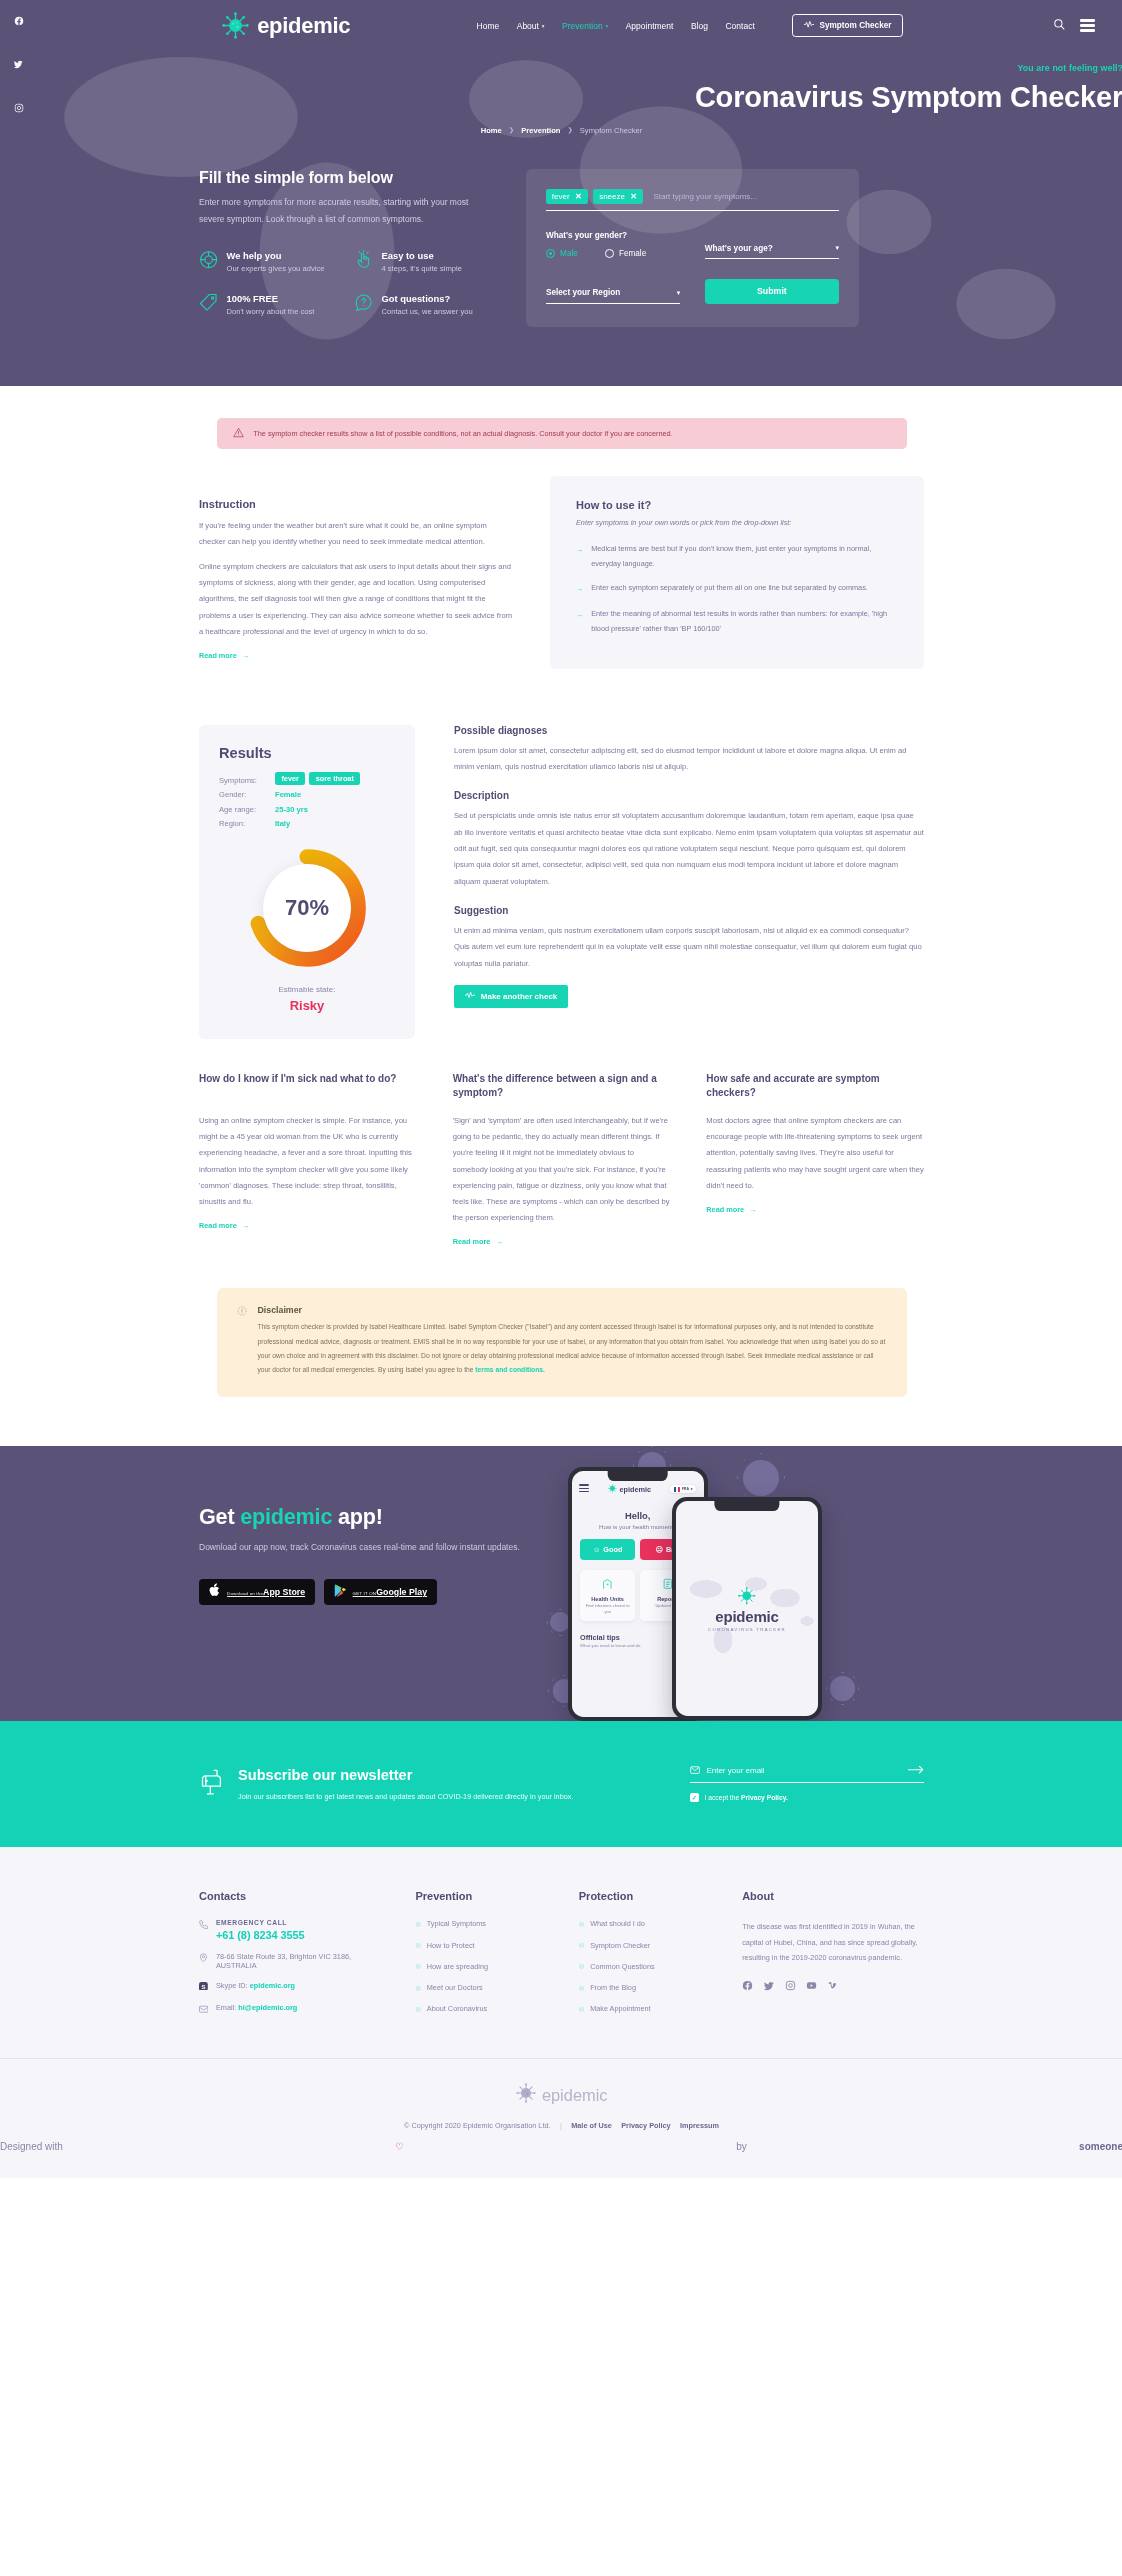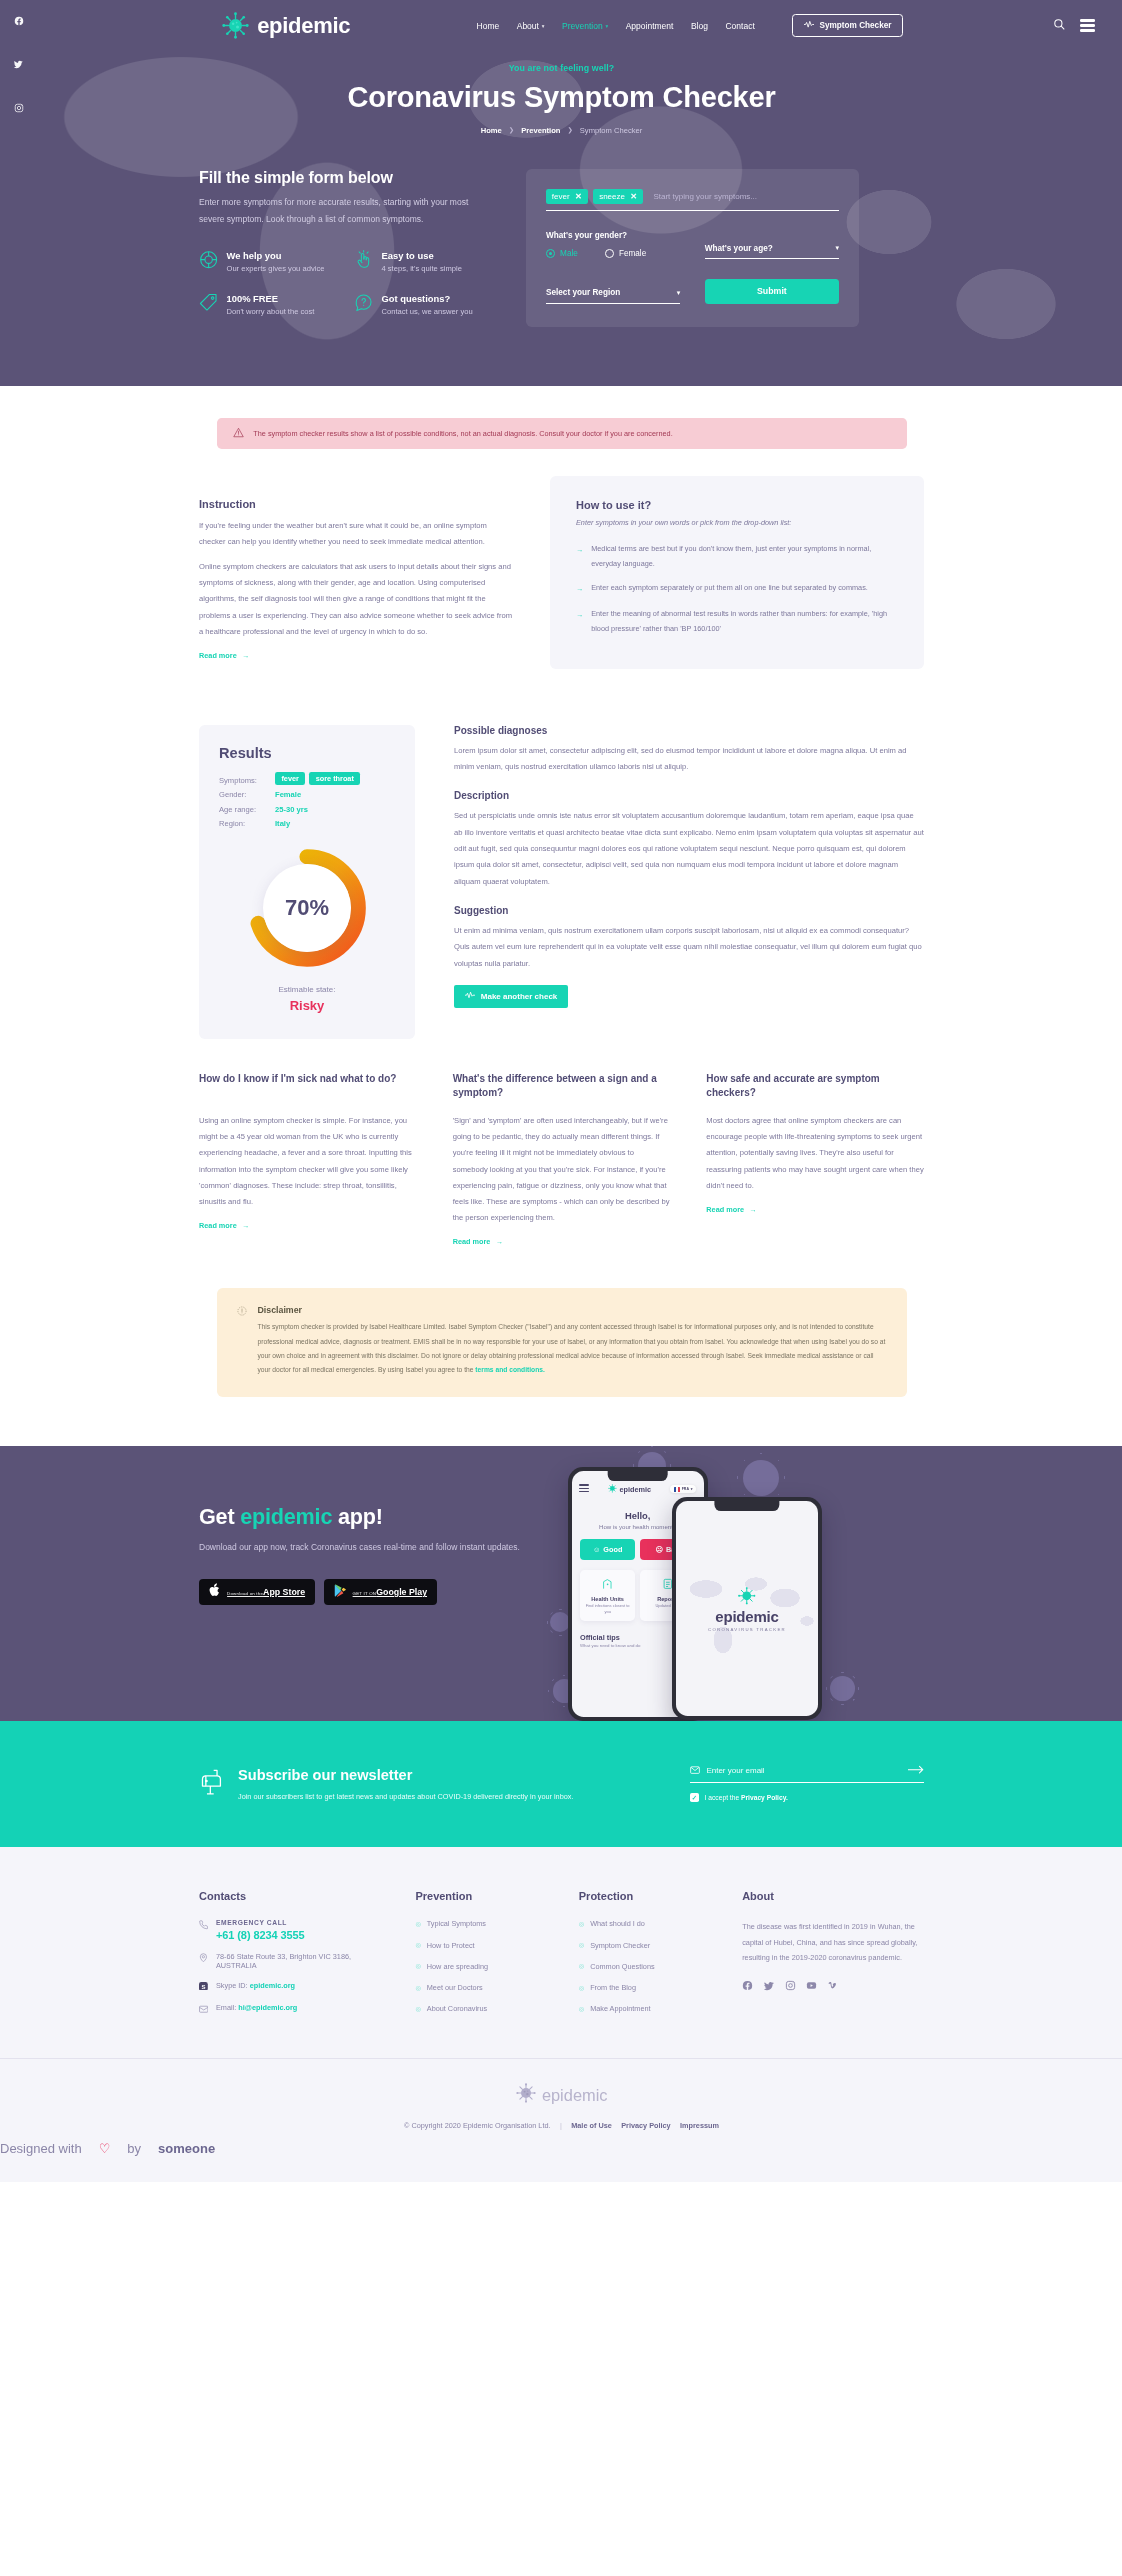--- a/index.html
+++ b/index.html
@@ -24,21 +24,21 @@
   .brand-name{font-size:22px;font-weight:700;color:#fff;letter-spacing:-0.3px}
   .nav{display:flex;align-items:center;gap:17.5px}
   .nav a{color:#fff;font-size:8.5px;text-decoration:none;display:flex;align-items:center;gap:2.9px;white-space:nowrap}
   .nav a.active{color:#17d4b4}
   .caret{font-size:5.3px;opacity:.85}
   .btn-outline{margin-left:20px;border:1.2px solid #fff;border-radius:3.5px;padding:6.4px 10.5px;color:#fff;font-size:8.2px;font-weight:700;display:flex;align-items:center;gap:5.3px;white-space:nowrap}
   .head-icons{display:flex;align-items:center;gap:15px;margin-left:auto;padding-left:23.4px}
   .burger{display:flex;flex-direction:column;gap:2.3px}
   .burger i{display:block;width:15px;height:2.9px;background:#fff;border-radius:1.2px}
 
-  .hero-title-wrap{position:relative;z-index:4;text-align:center;padding-top:11.7px}
+  .hero-title-wrap{position:relative;z-index:4;text-align:right;padding-top:11.7px}
   .kicker{color:#17d4b4;font-size:8.8px;font-weight:700;letter-spacing:0.1px}
   .h1{color:#fff;font-size:29px;font-weight:700;margin-top:8.2px;letter-spacing:-0.2px}
   .crumbs{margin-top:11.7px;display:flex;justify-content:center;align-items:center;gap:7px;font-size:7.6px}
   .crumbs a{color:#fff;text-decoration:none;font-weight:700}
   .crumbs .sep{color:#bdb6d4;font-size:6.4px}
   .crumbs .cur{color:#cfc9e2}
 
   .hero-body{position:relative;z-index:4;display:flex;gap:0;padding:34px 0 0 0;max-width:725px;margin:0 auto}
   .hero-left{width:327px;padding-right:30px}
   .hero-left h2{color:#fff;font-size:16px;font-weight:700;letter-spacing:-0.1px}
@@ -203,21 +203,21 @@
   .flink{display:flex;align-items:center;gap:5.8px;margin-bottom:12.3px;color:#8b86a8;font-size:7.3px;text-decoration:none}
   .flink .bul{color:#7fe5d4;font-size:6.4px}
   .fabout{color:#8b86a8;font-size:7.3px;line-height:2.1;max-width:181px}
   .fsoc{display:flex;gap:10px;margin-top:15px;color:#8d88aa}
   .fbot{border-top:0.6px solid #e3e2ee;margin-top:32px;padding:24.6px 0 26px;text-align:center}
   .fbot .logo{display:flex;align-items:center;justify-content:center;gap:6.4px}
   .fbot .logo span{font-size:16.4px;color:#b7b3cc;font-weight:400}
   .fbot .cp{margin-top:14px;font-size:7.3px;color:#8b86a8;display:flex;align-items:center;justify-content:center;gap:9.4px}
   .fbot .cp a{color:#6c6790;font-weight:700;text-decoration:none}
   .fbot .cp .bar{color:#c5c2d6}
-  .fbot .dw{margin-top:10.5px;font-size:13px;color:#8b86a8;display:flex;align-items:center;justify-content:flex-start;gap:17px}
+  .fbot .dw{margin-top:10.5px;font-size:10px;color:#8b86a8;display:flex;align-items:center;justify-content:space-between;gap:1px}
   .fbot .dw b{color:#6c6790}
   .heart{color:#e8315c}
 </style>
 </head>
 <body>
 
 <section class="hero">
   <div class="hero-map"></div>
 
   <div class="social-rail">

